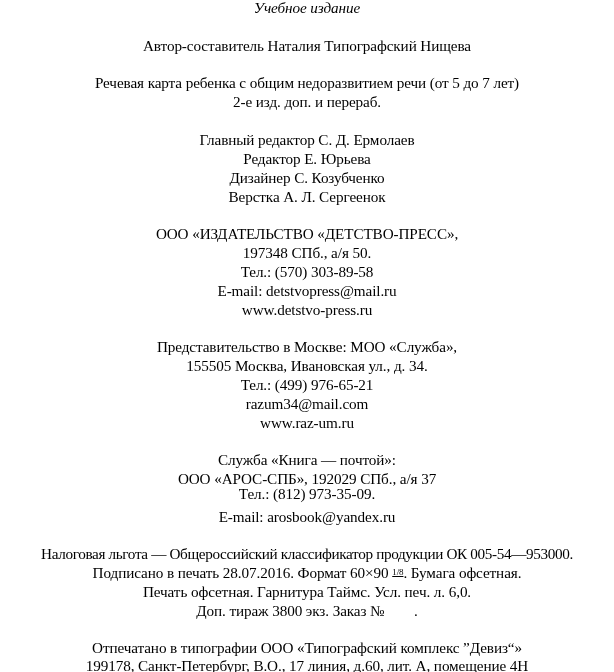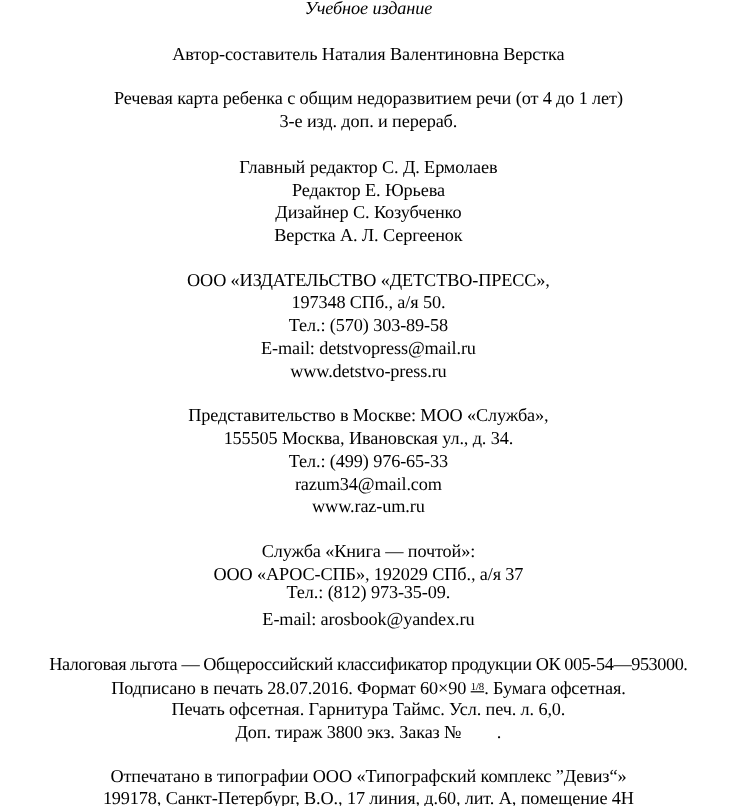--- a/index.html
+++ b/index.html
@@ -31,39 +31,39 @@
     vertical-align: 3px;
     text-decoration: underline;
   }
 </style>
 </head>
 <body>
 
 <div>
   <div class="line italic" style="top:-2px">Учебное издание</div>
 
-  <div class="line" style="top:36px">Автор-составитель Наталия Валентиновна Верстка</div>
+  <div class="line" style="top:36px">Автор-составитель Наталия Типографский Нищева</div>
 
-  <div class="line" style="top:73px">Речевая карта ребенка с общим недоразвитием речи (от 4 до 1 лет)</div>
-  <div class="line" style="top:92px">3-е изд. доп. и перераб.</div>
+  <div class="line" style="top:73px">Речевая карта ребенка с общим недоразвитием речи (от 5 до 7 лет)</div>
+  <div class="line" style="top:92px">2-е изд. доп. и перераб.</div>
 
   <div class="line" style="top:130px">Главный редактор С. Д. Ермолаев</div>
   <div class="line" style="top:149px">Редактор Е. Юрьева</div>
   <div class="line" style="top:168px">Дизайнер С. Козубченко</div>
   <div class="line" style="top:187px">Верстка А. Л. Сергеенок</div>
 
   <div class="line" style="top:224px">ООО «ИЗДАТЕЛЬСТВО «ДЕТСТВО-ПРЕСС»,</div>
   <div class="line" style="top:243px">197348 СПб., а/я 50.</div>
   <div class="line" style="top:262px">Тел.: (570) 303-89-58</div>
   <div class="line" style="top:281px">E-mail: detstvopress@mail.ru</div>
   <div class="line" style="top:300px">www.detstvo-press.ru</div>
 
   <div class="line" style="top:337px">Представительство в Москве: МОО «Служба»,</div>
   <div class="line" style="top:356px">155505 Москва, Ивановская ул., д. 34.</div>
-  <div class="line" style="top:375px">Тел.: (499) 976-65-33</div>
+  <div class="line" style="top:375px">Тел.: (499) 976-65-21</div>
   <div class="line" style="top:394px">razum34@mail.com</div>
   <div class="line" style="top:413px">www.raz-um.ru</div>
 
   <div class="line" style="top:450px">Служба «Книга — почтой»:</div>
   <div class="line" style="top:469px">ООО «АРОС-СПБ», 192029 СПб., а/я 37</div>
   <div class="line" style="top:484px">Тел.: (812) 973-35-09.</div>
   <div class="line" style="top:507px">E-mail: arosbook@yandex.ru</div>
 
   <div class="line" style="top:544px; letter-spacing:-0.35px">Налоговая льгота — Общероссийский классификатор продукции ОК 005-54—953000.</div>
   <div class="line" style="top:563px">

